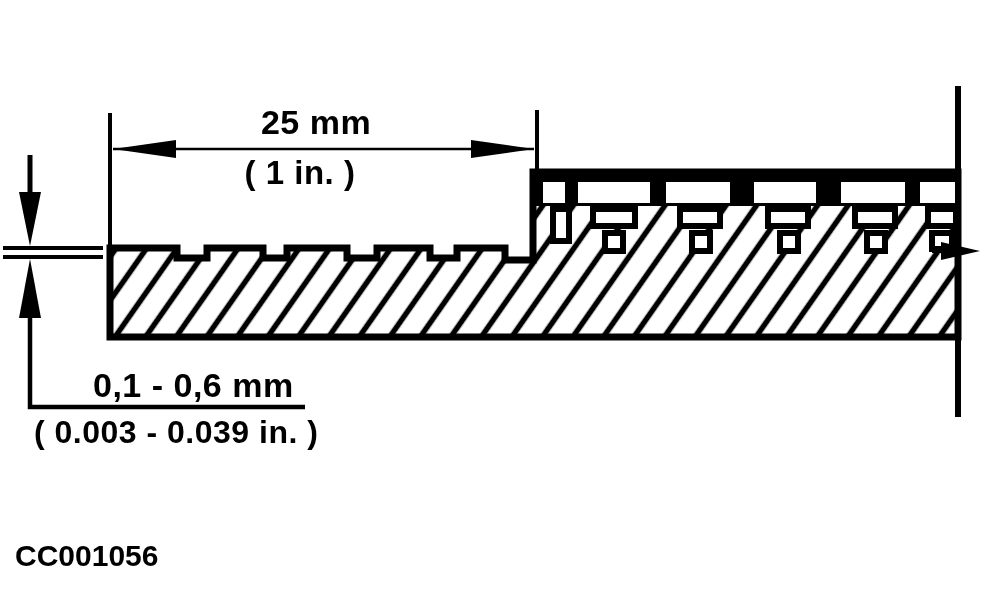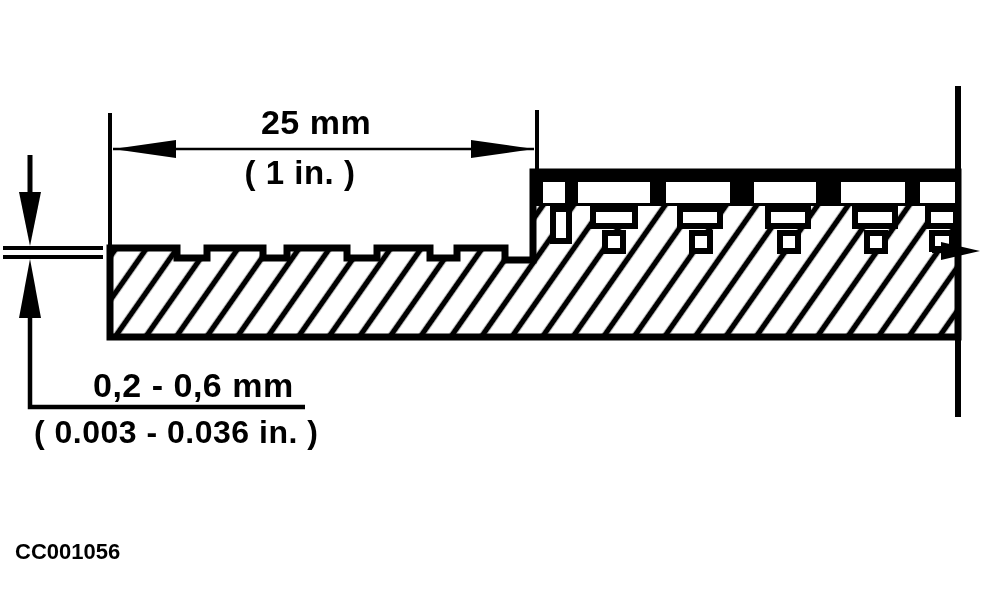--- a/index.html
+++ b/index.html
@@ -27,21 +27,21 @@
     color: #000000;
     font-weight: bold;
     white-space: nowrap;
     letter-spacing: 0.5px;
     line-height: 1.05;
   }
   .label-width-metric   { top: 105px; left: 316px; transform: translateX(-50%); font-size: 34px; }
   .label-width-imperial { top: 156px; left: 300px; transform: translateX(-50%); font-size: 33px; }
   .label-depth-metric   { top: 368px; left: 93px;  font-size: 34px; }
   .label-depth-imperial { top: 416px; left: 34px;  font-size: 32px; }
-  .label-figure-code    { top: 540px; left: 15px;  font-size: 22px; letter-spacing: 0px; }
+  .label-figure-code    { top: 540px; left: 15px;  font-size: 30px; letter-spacing: 0px; }
 </style>
 </head>
 <body>
 
 <div class="canvas">
 
   <svg class="diagram-svg" viewBox="0 0 992 589">
     <defs>
       <pattern id="hatch" patternUnits="userSpaceOnUse" width="25" height="25" patternTransform="rotate(-55)">
         <rect width="25" height="25" fill="#ffffff"></rect>
@@ -103,17 +103,17 @@
 
     <g>
       <line x1="958" y1="86" x2="958" y2="417" stroke="#000000" stroke-width="6"></line>
       <line x1="932" y1="251" x2="946" y2="251" stroke="#000000" stroke-width="4"></line>
       <polygon points="980,251 941,242 941,260" fill="#000000"></polygon>
     </g>
   </svg>
 
   <div class="label label-width-metric">25 mm</div>
   <div class="label label-width-imperial">( 1 in. )</div>
-  <div class="label label-depth-metric">0,2 - 0,6 mm</div>
-  <div class="label label-depth-imperial">( 0.003 - 0.036 in. )</div>
+  <div class="label label-depth-metric">0,1 - 0,6 mm</div>
+  <div class="label label-depth-imperial">( 0.003 - 0.039 in. )</div>
   <div class="label label-figure-code">CC001056</div>
 
 </div>
 
 </body></html>

